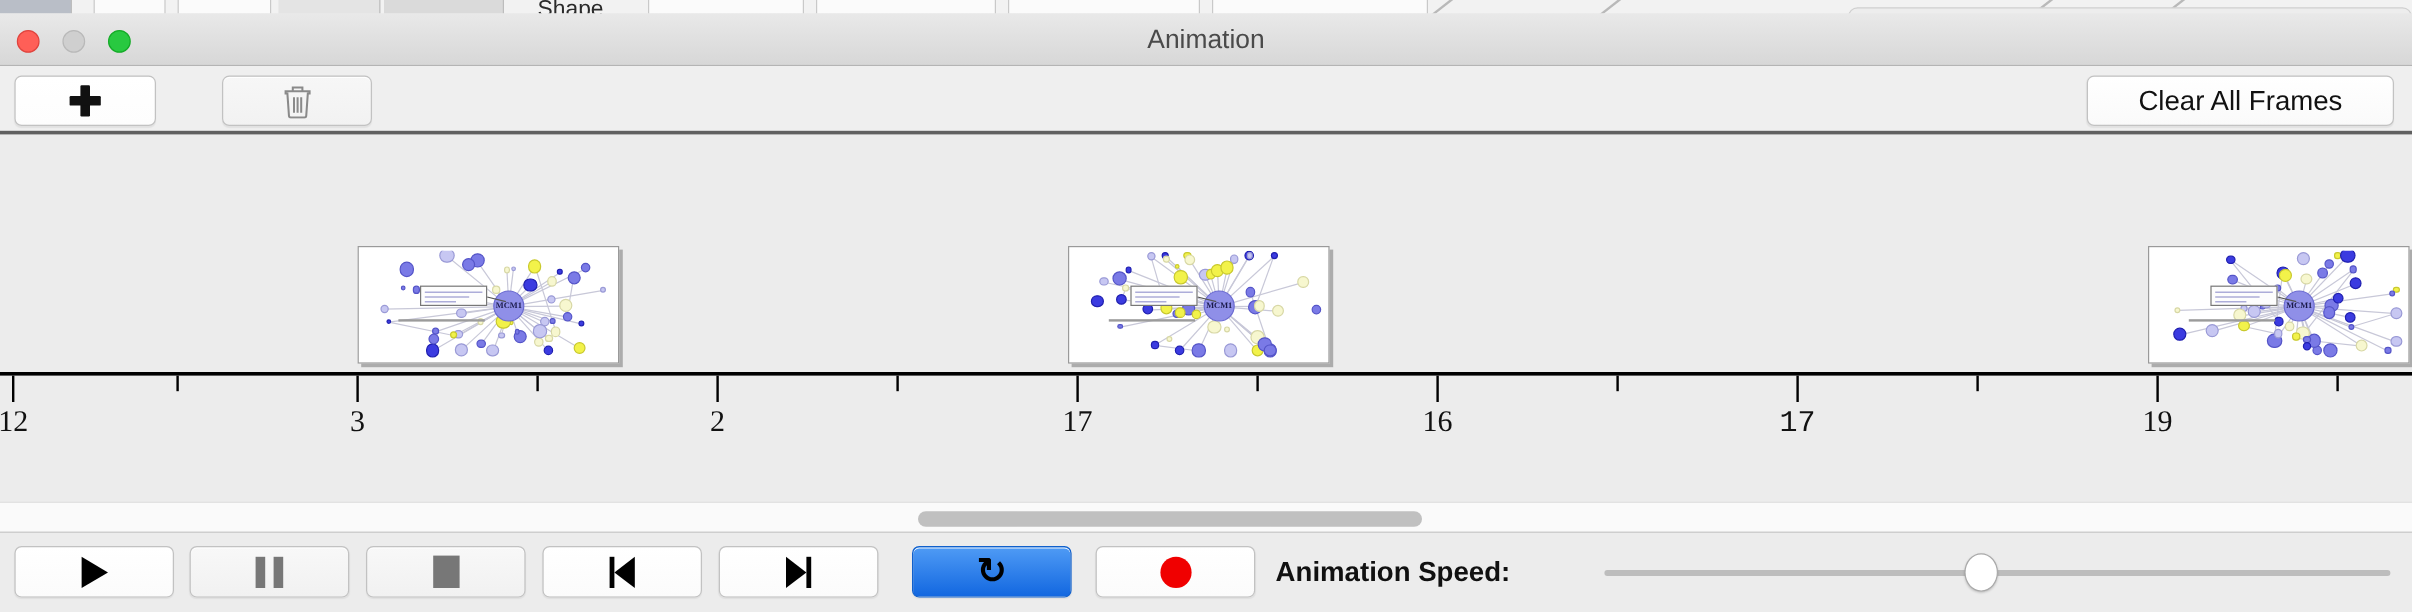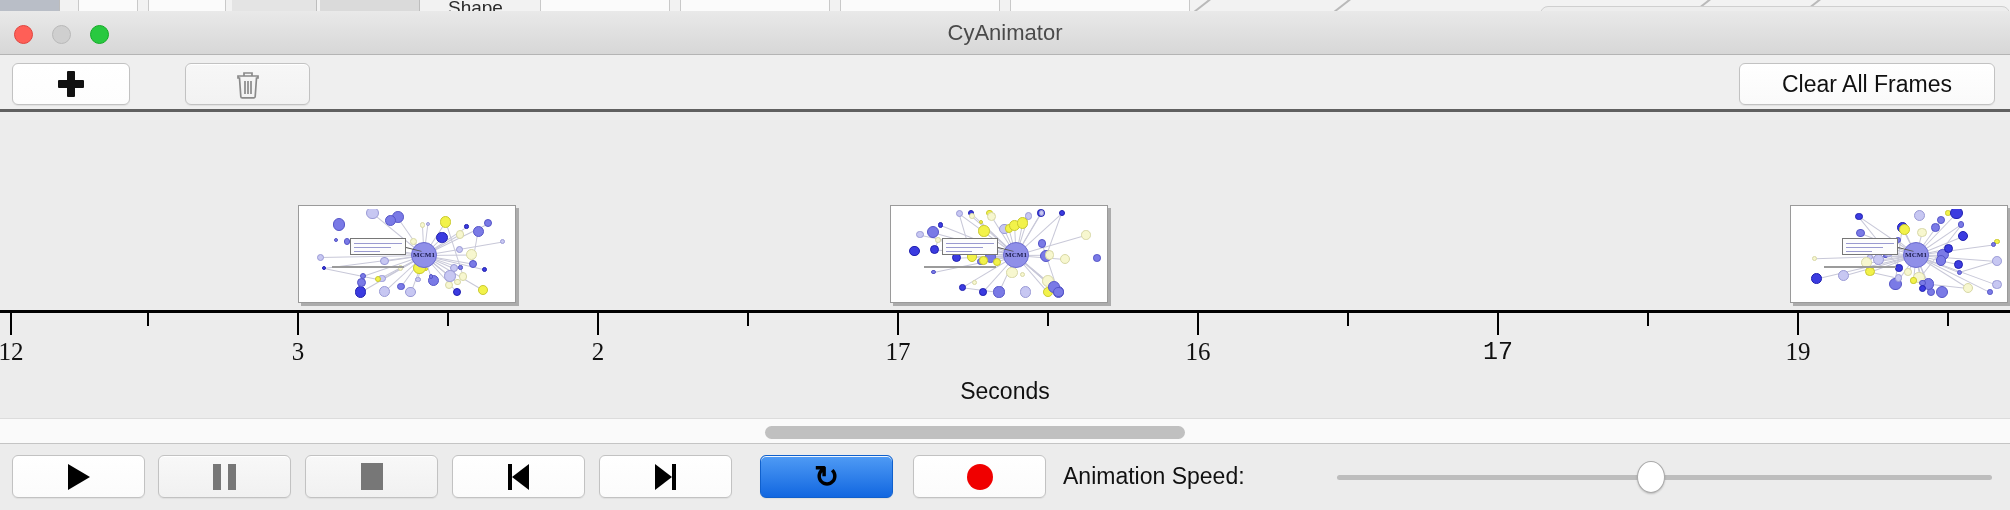--- a/index.html
+++ b/index.html
@@ -178,21 +178,21 @@
   .glyph-last b {
     width:0;height:0;border-left:17px solid #000;
     border-top:13px solid transparent;border-bottom:13px solid transparent;
   }
   .glyph-last i { display:block; width:4px; height:26px; background:#000; }
   .glyph-loop { font-size:30px; color:#000; line-height:30px; font-weight:bold; }
   .glyph-rec { width:26px; height:26px; border-radius:50%; background:#f00000; }
 
   #speed-label {
     position:absolute; left:1063px; top:10px; height:43px; line-height:43px;
-    font-size:23px; color:#111;
+    font-size:23px; color:#111;font-weight:bold;
   }
   #speed-slider {
     position:absolute; left:1337px; top:10px; width:655px; height:43px;
   }
   #speed-track {
     position:absolute; left:0; top:20px; width:655px; height:5px;
     background:#bdbdbd; border-radius:3px;
   }
   #speed-thumb {
     position:absolute; top:6px; width:28px; height:32px;
@@ -218,21 +218,21 @@
   <div class="bg-diag" style="left:1330px;top:4px;"></div>
   <div class="bg-diag" style="left:1690px;top:4px;"></div>
   <div class="bg-diag" style="left:1800px;top:4px;"></div>
 </div>
 <div id="bg-sheet"></div>
 
 <div id="titlebar">
   <div class="light" id="light-close"></div>
   <div class="light" id="light-minimize"></div>
   <div class="light" id="light-zoom"></div>
-  <div id="window-title">CyAnimator</div>
+  <div id="window-title">Animation</div>
 </div>
 
 <div id="toolbar">
   <div class="tbtn enabled" id="btn-add">
     <span class="plus-icon"></span>
   </div>
   <div class="tbtn disabled" id="btn-del">
     <svg width="28" height="30" viewBox="0 0 28 30">
       <path d="M4 7 h20 v2 h-1.5 l-1.3 18.5 a1.5 1.5 0 0 1 -1.5 1.4 h-11.4 a1.5 1.5 0 0 1 -1.5 -1.4 l-1.3 -18.5 h-1.5z
                M10 4 h8 v3 h-8z" fill="none" stroke="#8a8a8a" stroke-width="1.7"></path>
@@ -539,21 +539,20 @@
           <div class="tipline" style="left: 3px; top: 12px; width: 26px;"></div>
         </div>
         <div class="edge" style="left: 104px; top: 38px; width: 16px; background: rgb(85, 85, 85); transform: rotate(14deg);"></div>
         <div class="textline" style="left: 30px; top: 57px; width: 72px; height: 2px;"></div>
       </div>
     </div>
   </div>
 
 <div id="ruler">
   <div id="ruler-line"></div>
-  <div id="axis-label">Seconds</div>
 <div class="tick major" style="left: 10px;"></div>
     <div class="tick-label" style="left: -19px;">12</div>
     <div class="tick major" style="left: 297px;"></div>
     <div class="tick-label" style="left: 268px;">3</div>
     <div class="tick major" style="left: 597px;"></div>
     <div class="tick-label" style="left: 568px;">2</div>
     <div class="tick major" style="left: 897px;"></div>
     <div class="tick-label" style="left: 868px;">17</div>
     <div class="tick major" style="left: 1197px;"></div>
     <div class="tick-label" style="left: 1168px;">16</div>

